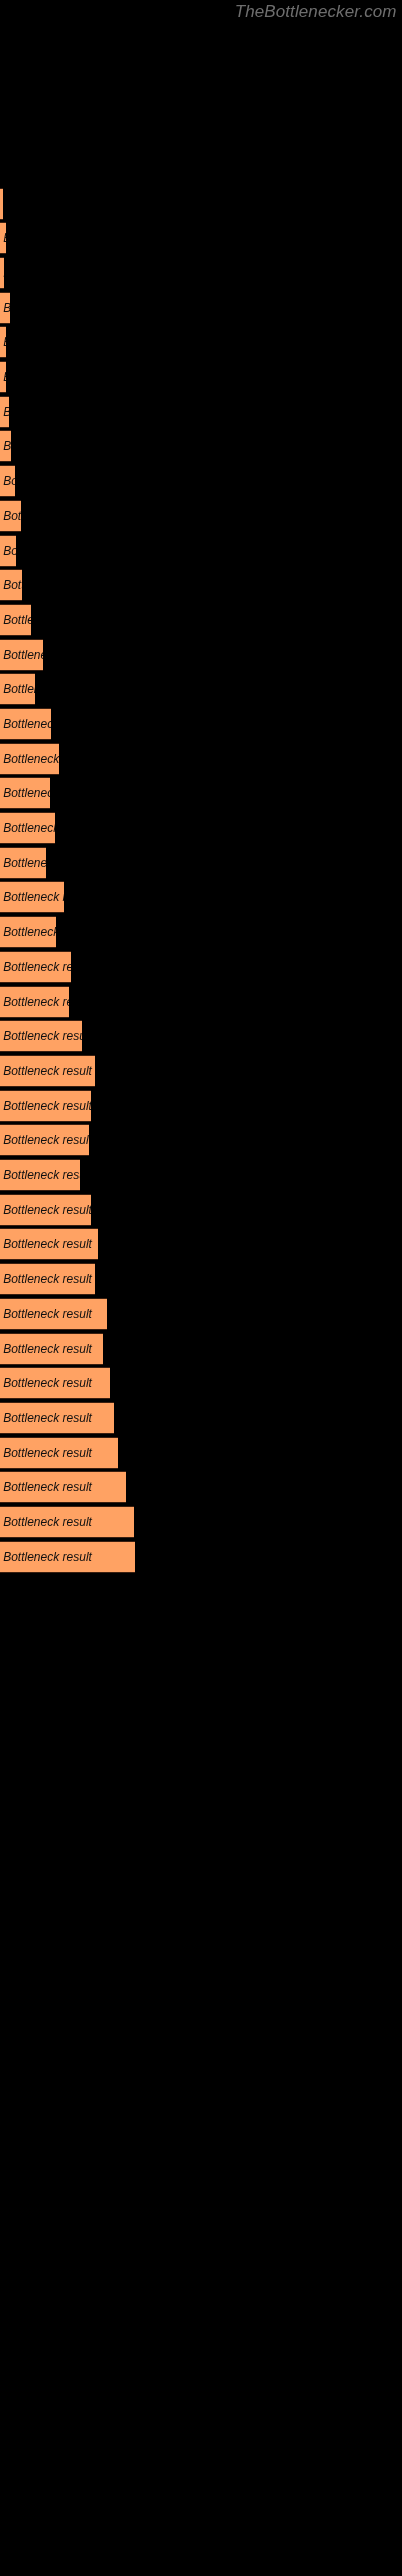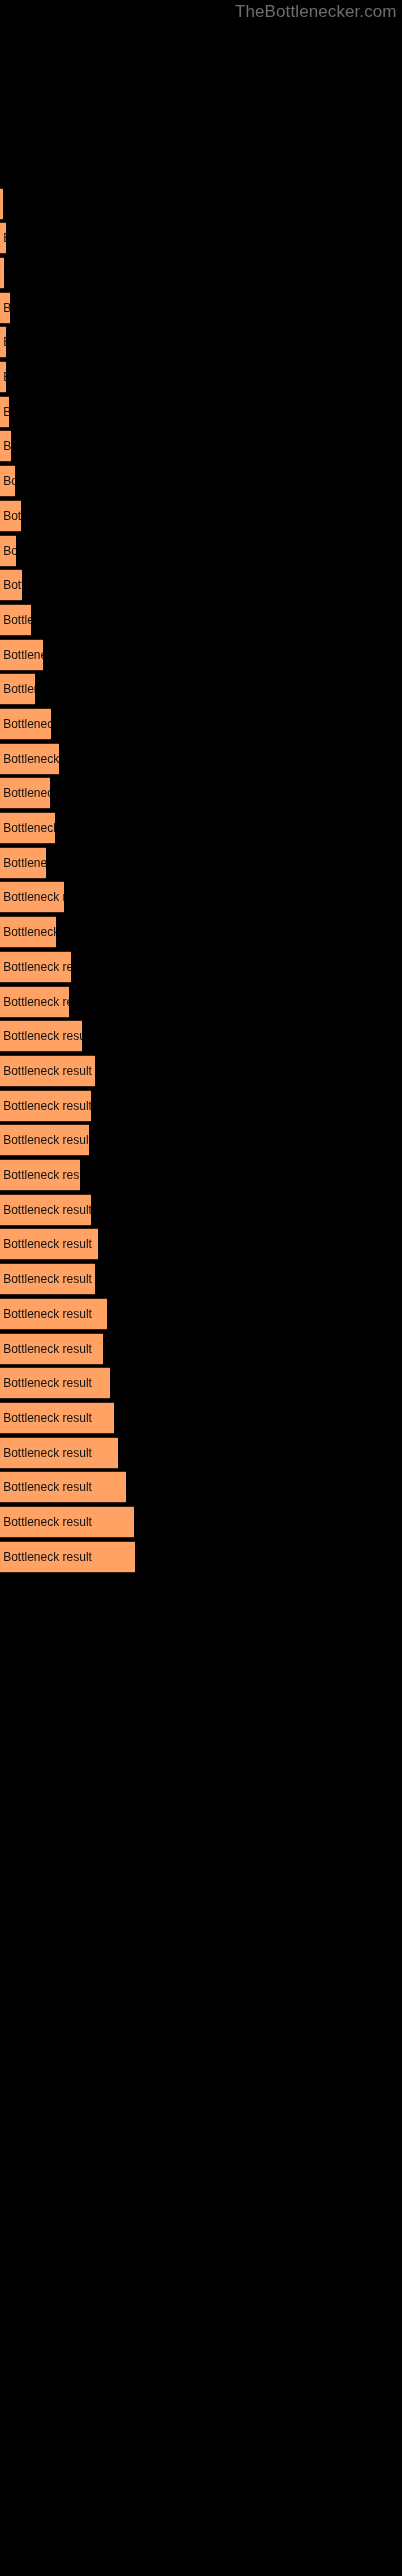--- a/index.html
+++ b/index.html
@@ -15,20 +15,21 @@
     font-family: "Liberation Sans", sans-serif;
     -webkit-font-smoothing: antialiased;
   }
 
   #chart-root {
     position: absolute;
     left: 0;
     top: 0;
     width: 403px;
     height: 2576px;
+    font-style: italic;
   }
 
   #watermark {
     position: absolute;
     right: 6.4px;
     top: 1.6px;
     color: #6e6e6e;
     font-size: 17px;
     font-family: "Liberation Sans", sans-serif;
     letter-spacing: 0.1px;

